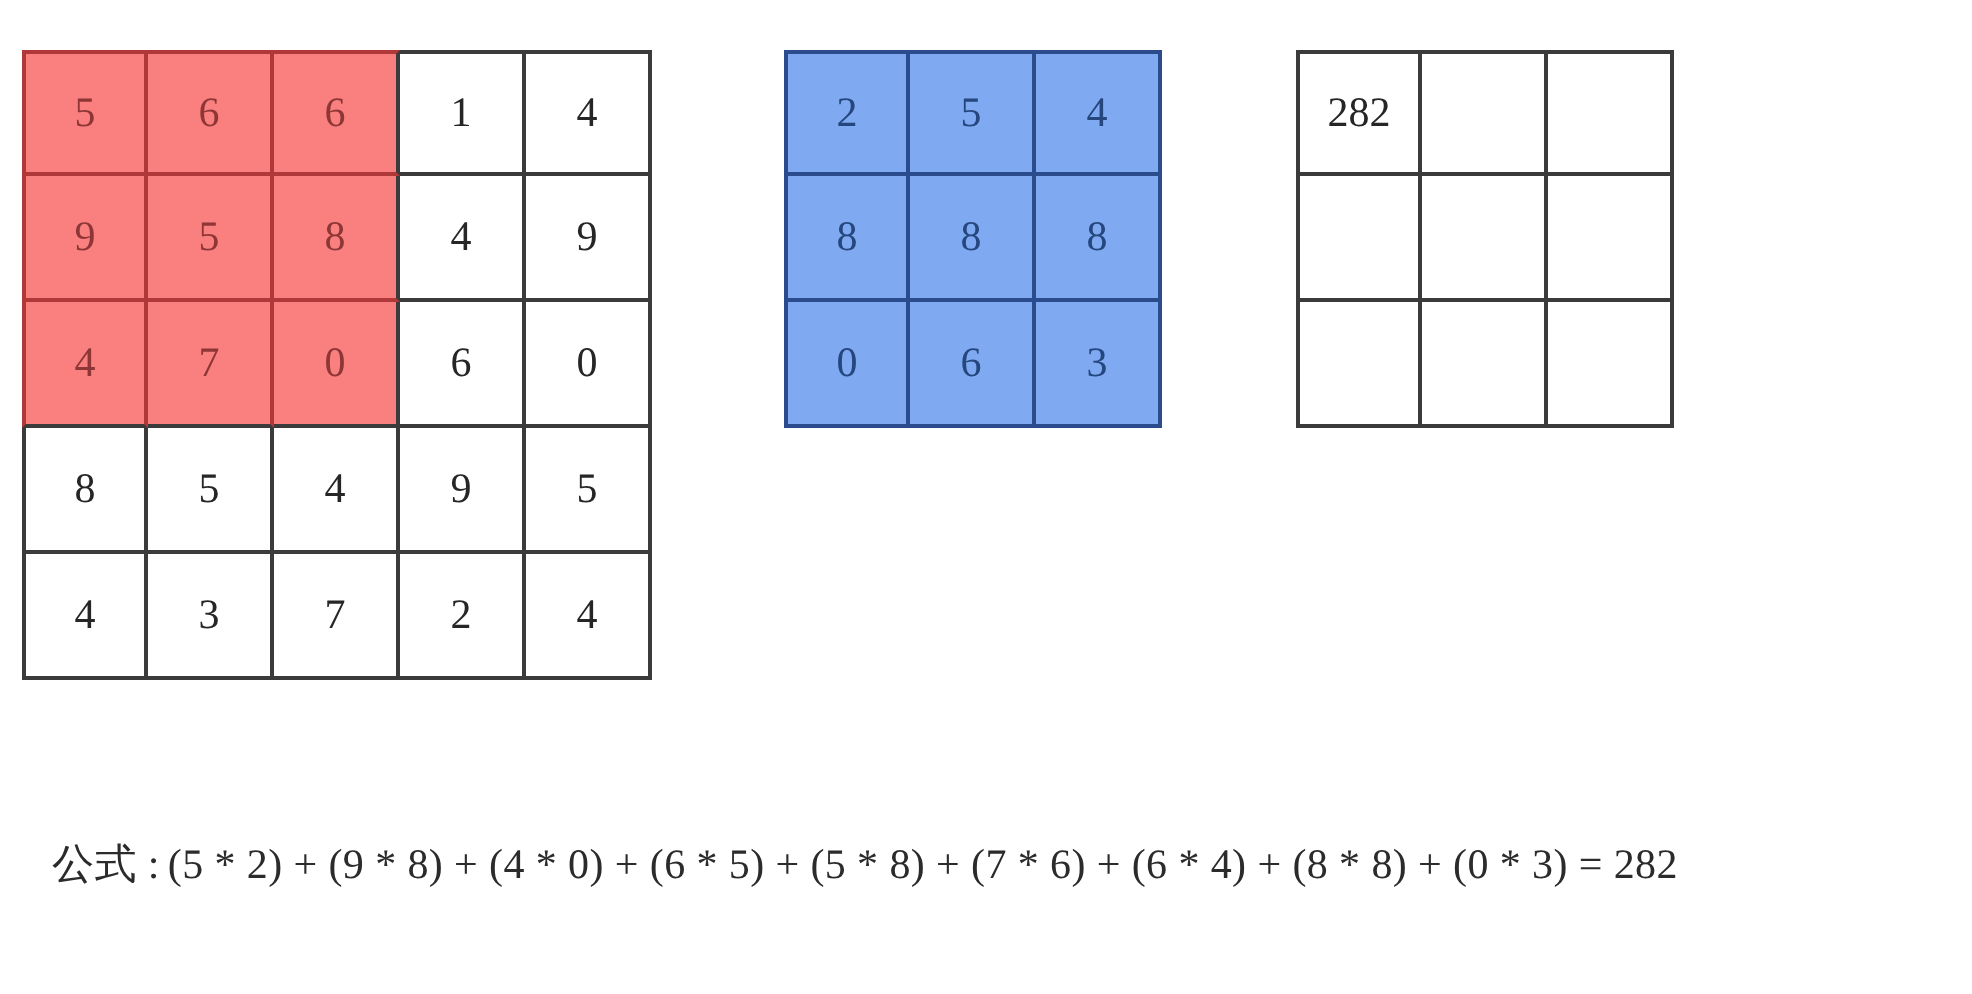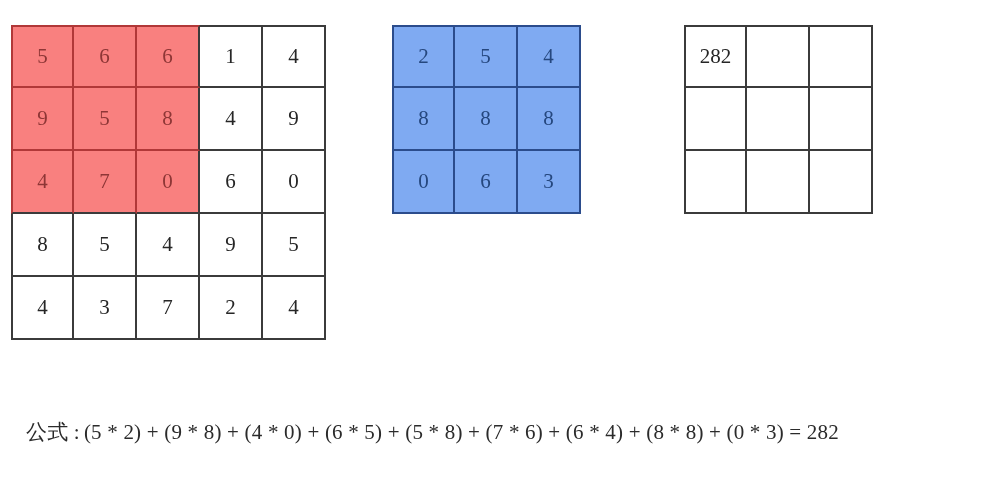--- a/index.html
+++ b/index.html
@@ -28,21 +28,21 @@
   
   .cell.hl{background:var(--red-bg);color:var(--red-ink);}
   .cell.hr{border-right-color:var(--red-line);}
   .cell.hb{border-bottom-color:var(--red-line);}
   .cell.ht{border-top-color:var(--red-line);}
   .cell.hle{border-left-color:var(--red-line);}
   
   .kernel-grid .cell{--line:var(--blue-line);background:var(--blue-bg);color:var(--blue-ink);}
   .input-grid{left:11px;top:25px;}
   .kernel-grid{left:392px;top:25px;}
-  .output-grid{left:684px;top:25px;}
+  .output-grid{left:648px;top:25px;}
   .formula{
     position:absolute;left:26px;top:418px;
     font-size:21px;color:var(--formula-ink);
     white-space:nowrap;letter-spacing:0.2px;
   }
   .formula .label{margin-right:4px;}
 </style>
 </head>
 <body>
 

